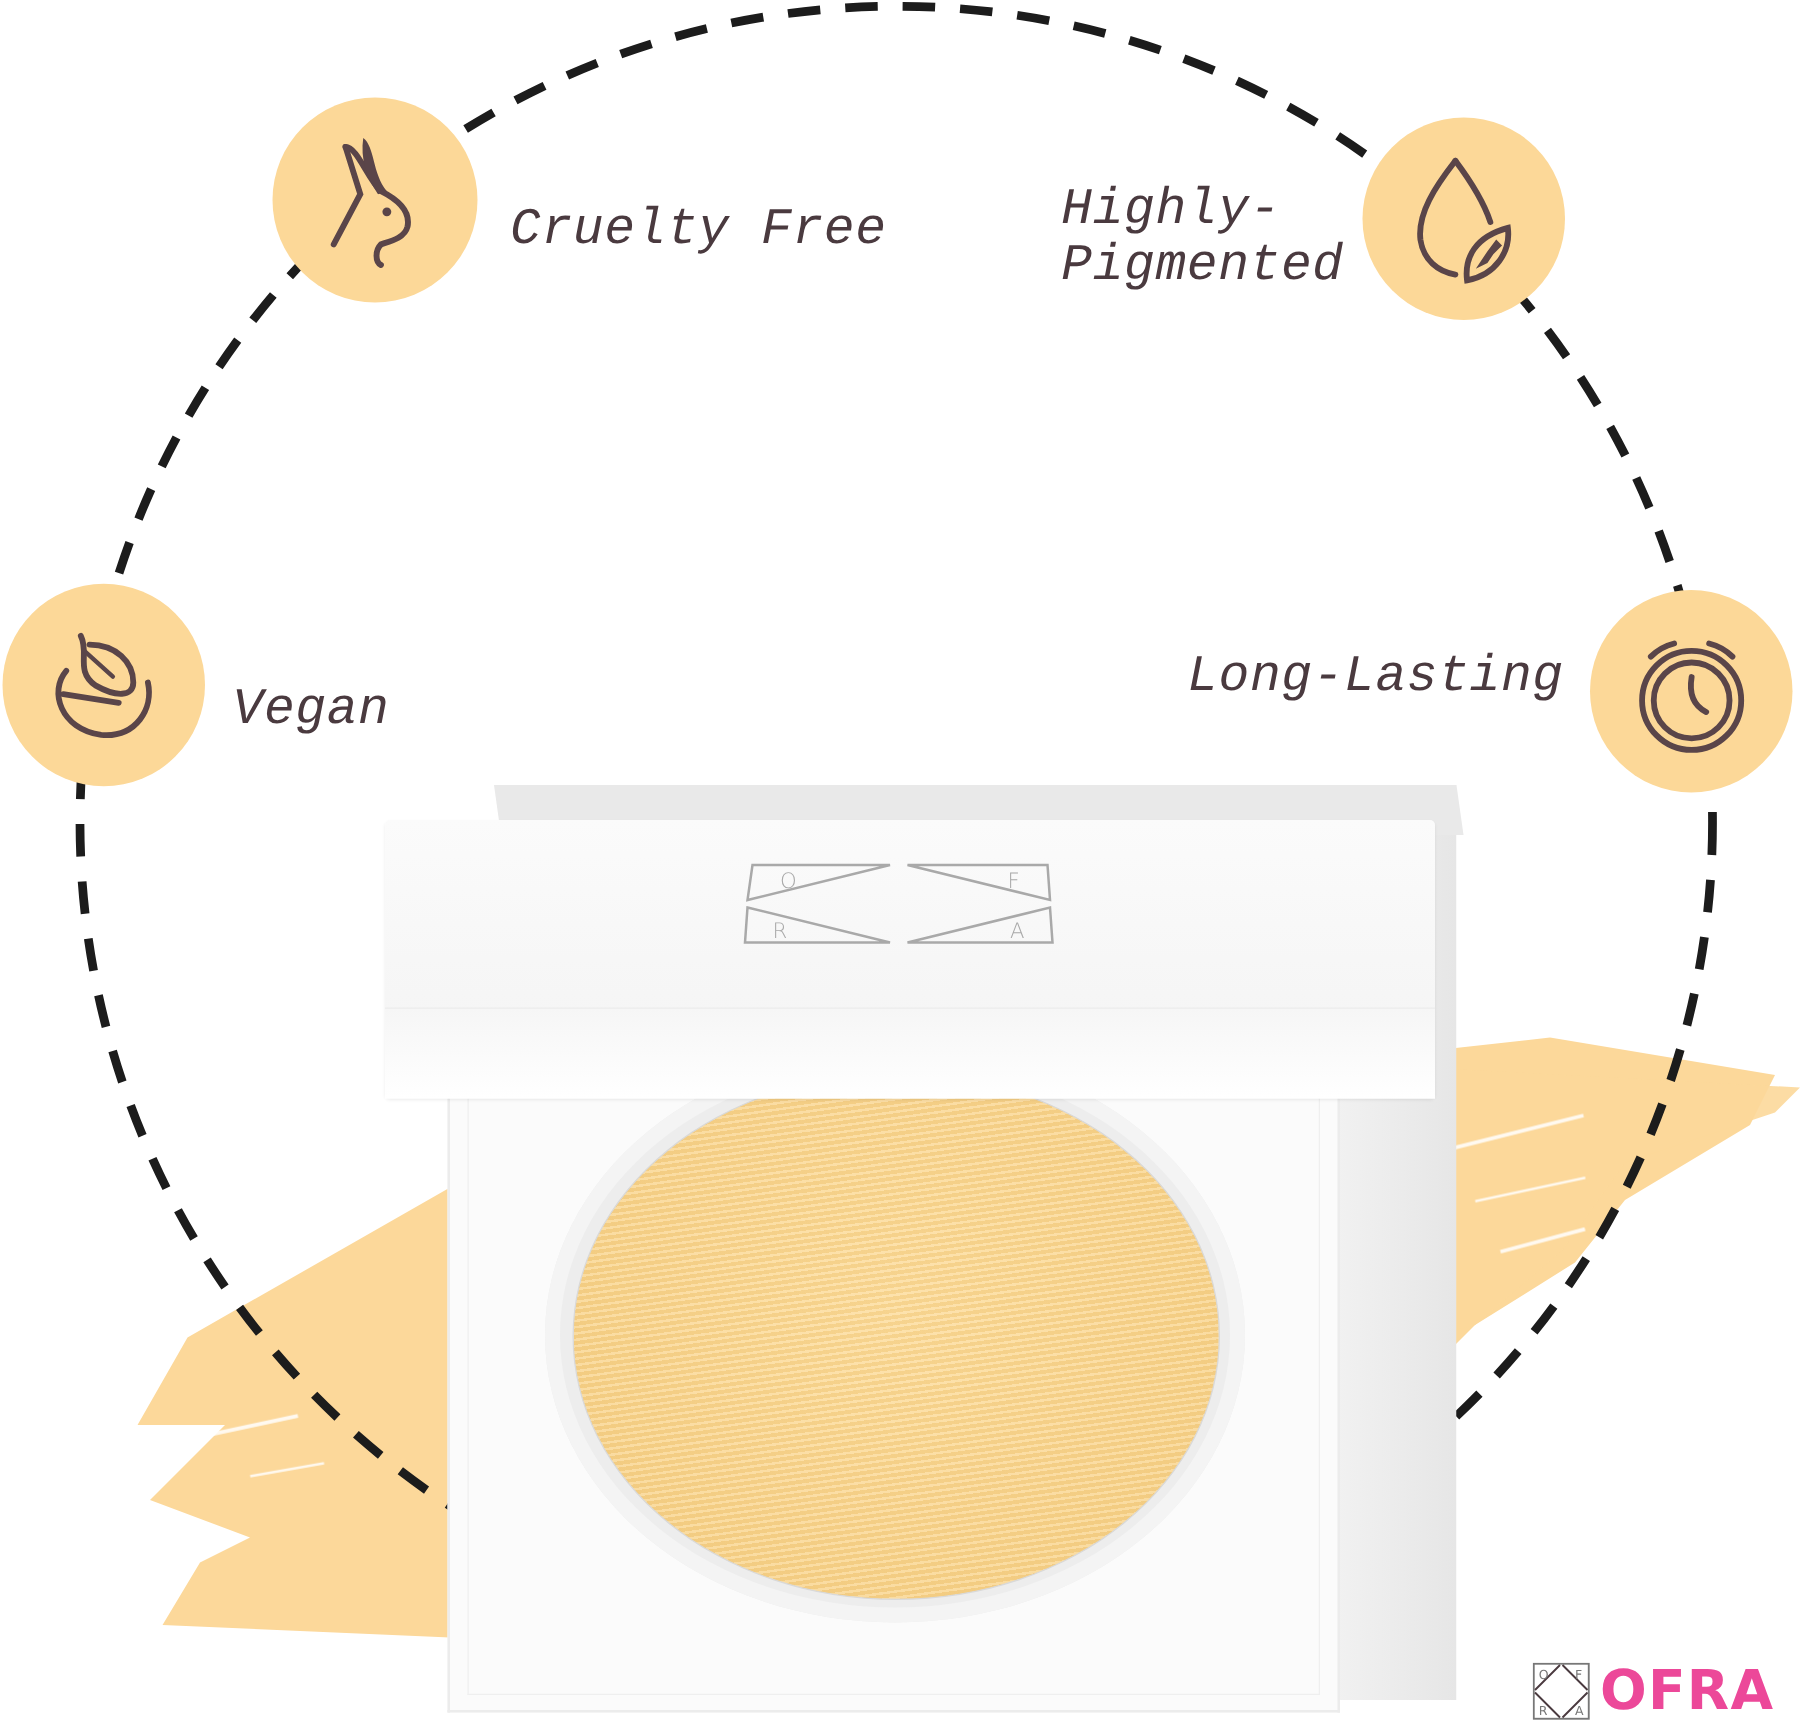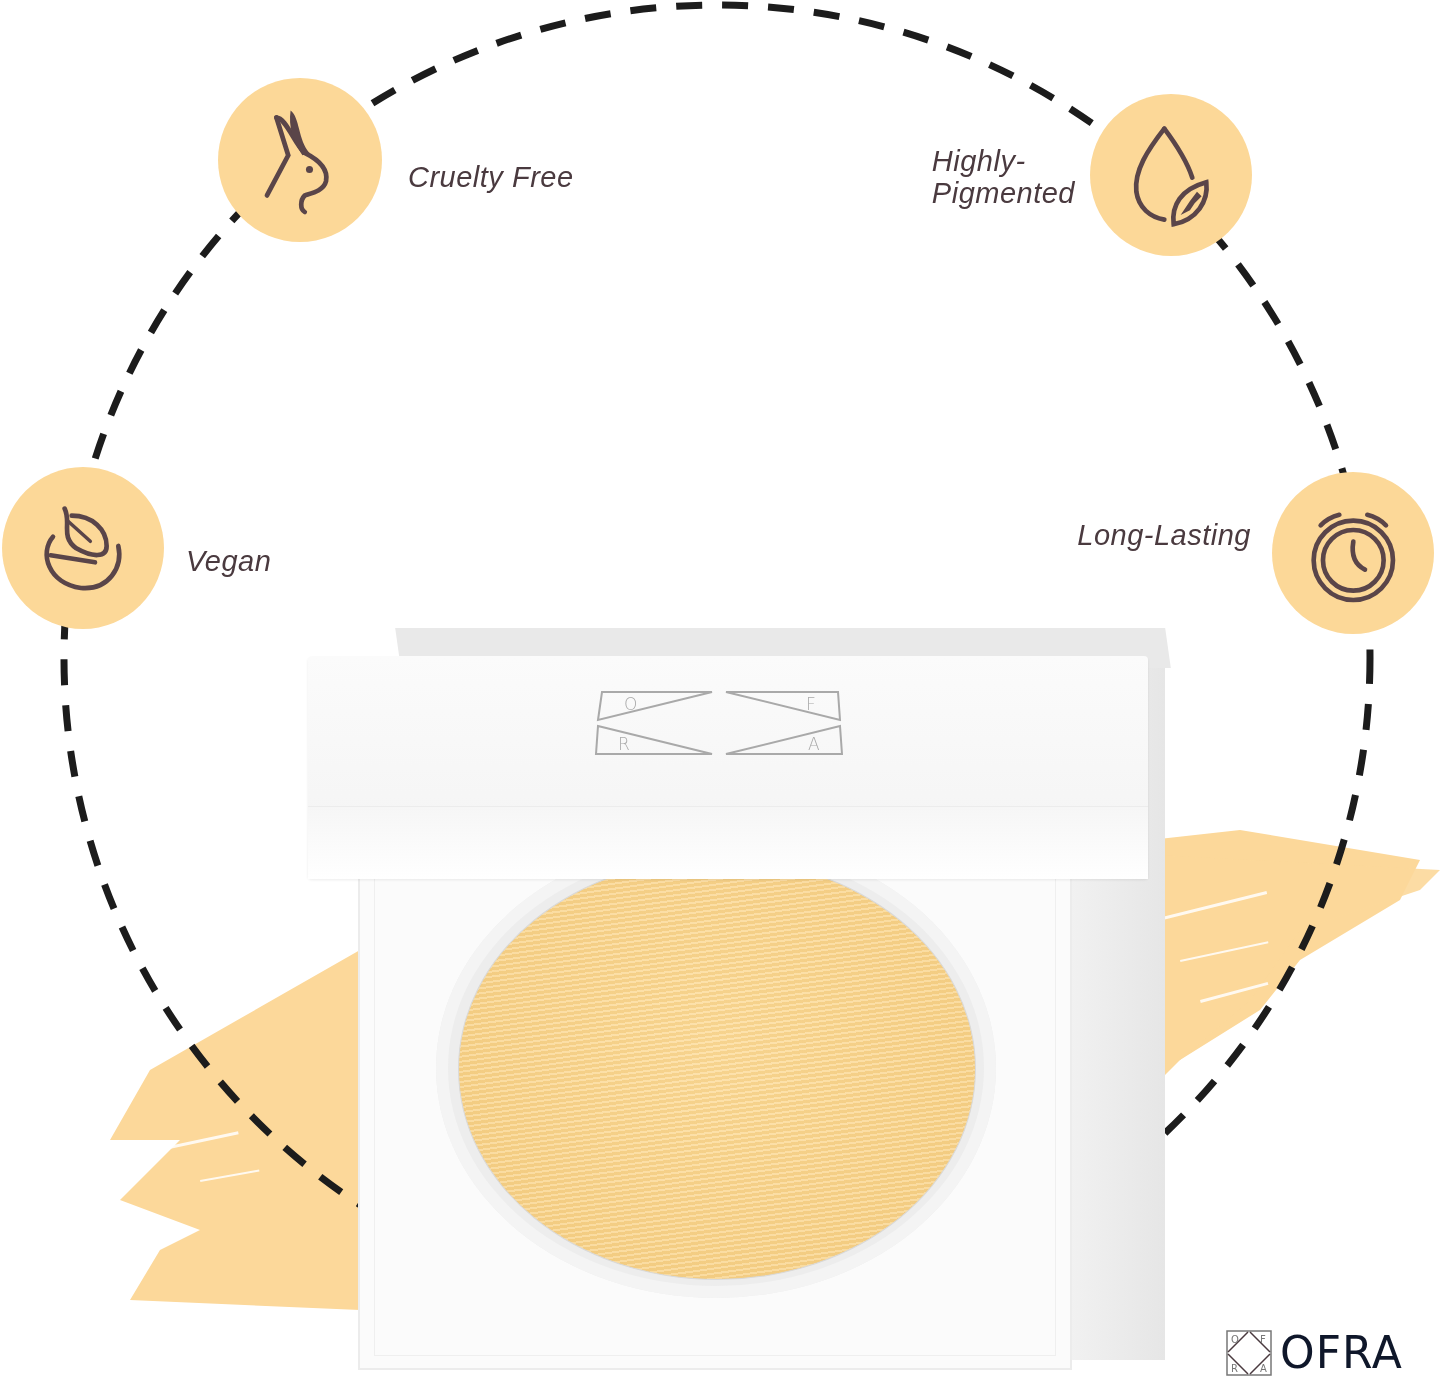--- a/index.html
+++ b/index.html
@@ -3,21 +3,21 @@
 <meta charset="utf-8">
 <style>
   html, body { margin: 0; padding: 0; background: #ffffff; }
   body { width: 1445px; height: 1378px; position: relative; overflow: hidden;
          font-family: "DejaVu Sans", sans-serif; }
   .layer { position: absolute; left: 0; top: 0; width: 1445px; height: 1378px; }
   .badge { position: absolute; border-radius: 50%; background: #fcd898;
            display: flex; align-items: center; justify-content: center; }
   .badge svg { width: 72%; height: 72%; }
   .label { position: absolute; color: #4a3a3f; font-style: italic;
-           font-family: Liberation Sans, sans-serif; font-size: 29px; letter-spacing: 0.5px;
+           font-family: Liberation Mono, monospace; font-size: 41px; letter-spacing: 0.5px;
            line-height: 1.1; white-space: nowrap; }
   .label.right { }
   .lid { position: absolute; left: 308px; top: 656px; width: 840px; height: 222px;
          background: linear-gradient(#fbfbfb, #f3f3f3); border-radius: 4px;
          box-shadow: 0 2px 3px rgba(0,0,0,0.08); }
   .lid::after { content: ""; position: absolute; left: 0; right: 0; top: 150px; height: 72px;
          background: linear-gradient(#f6f6f6, #ffffff); border-top: 1px solid #ececec; }
   .lid-back { position: absolute; left: 398px; top: 628px; width: 770px; height: 40px;
          background: #e9e9e9; transform: skewX(8deg); }
   .lid-side { position: absolute; left: 1070px; top: 660px; width: 95px; height: 700px;
@@ -29,22 +29,22 @@
   .well { position: absolute; left: 436px; top: 838px; width: 560px; height: 460px;
          border-radius: 50%; background: #ededed; box-shadow: inset 0 0 0 12px #f4f4f4; }
   .pan { position: absolute; left: 458px; top: 858px; width: 516px; height: 420px;
          border-radius: 50%;
          background:
            repeating-linear-gradient(172deg, rgba(255,255,255,0.18) 0 2px, rgba(200,150,60,0.12) 2px 5px),
            radial-gradient(ellipse at 50% 45%, #fddc9a, #f9d48c 70%, #f3cc84);
          border: 1px solid #d9d9d9; }
   .emboss { position: absolute; }
   .brand { position: absolute; left: 1226px; top: 1330px; display: flex; align-items: center; gap: 8px; }
-  .brand-text { font-family: "DejaVu Sans", sans-serif; font-size: 44px; color: #0f172a;
-         font-weight: 400; letter-spacing: 1px; line-height: 1; text-align: center; }
+  .brand-text { font-family: "DejaVu Sans", sans-serif; font-size: 44px; color: #ec4899;
+         font-weight: 700; letter-spacing: 1px; line-height: 1; text-align: center; }
 </style>
 </head>
 <body>
 
 <svg class="layer" viewBox="0 0 1445 1378">
   <path d="M150 1070 L360 950 L460 930 L1150 840 L1240 830 L1420 860 L1400 900 L1300 960 L1260 1010 L1180 1060 L1140 1100 L1060 1200 L620 1300 L360 1310 L130 1300 L160 1250 L200 1230 L120 1200 L180 1140 L110 1140 Z" fill="#fcd89a"></path>
   <path d="M1060 850 L1440 870 L1420 890 L1300 930 L1250 1000 L1180 1060 L1060 1090 Z" fill="#fcd89a" opacity="0.9"></path>
   <g fill="#ffffff" opacity="0.85">
     <rect x="150" y="1150" width="90" height="3" transform="rotate(-12 150 1150)"></rect>
     <rect x="200" y="1180" width="60" height="2" transform="rotate(-10 200 1180)"></rect>

